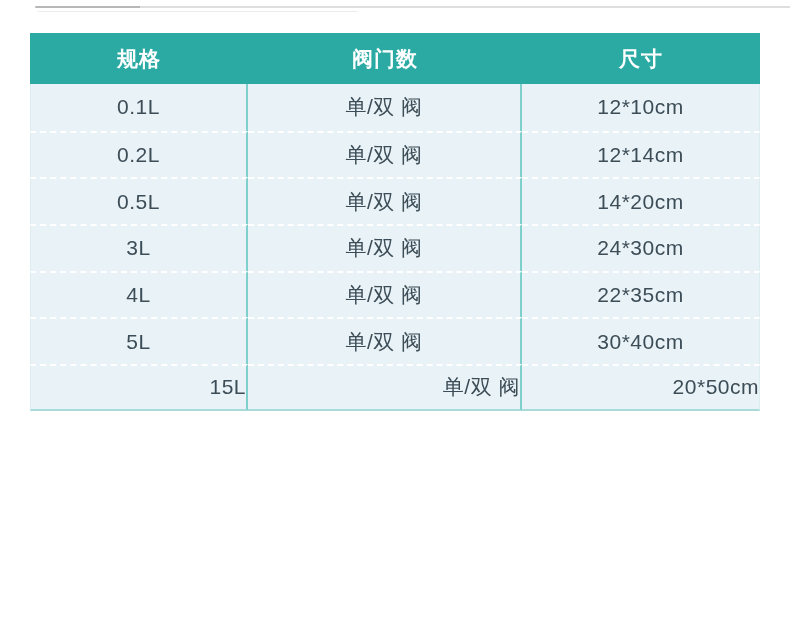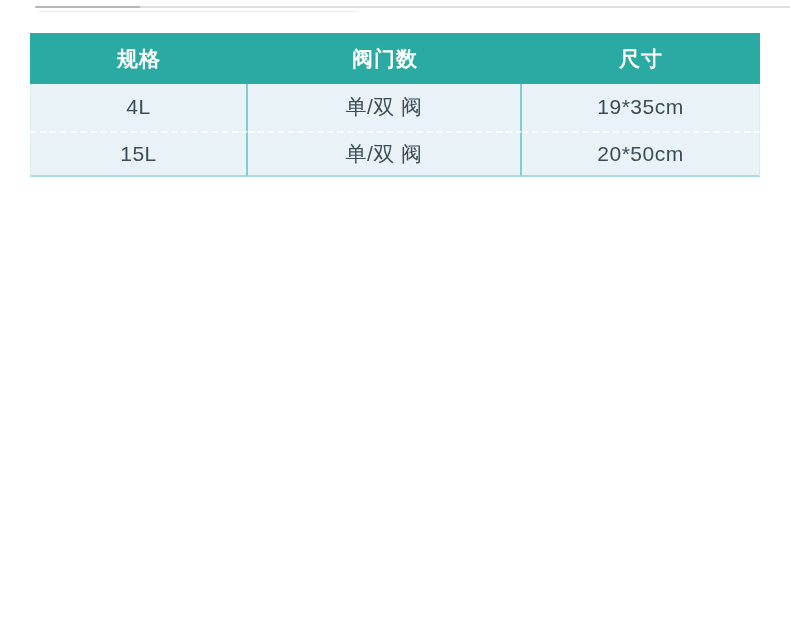--- a/index.html
+++ b/index.html
@@ -77,20 +77,21 @@
   
   table.spec-table td:nth-child(1),
   table.spec-table td:nth-child(2) {
     border-right: 2px solid var(--column-divider, #7fd0cd);
   }
   
   table.spec-table td:first-child { border-left: 1px solid #dcedf0; }
   table.spec-table td:last-child  { border-right: 1px solid #dcedf0; }
   table.spec-table tbody tr:last-child td {
     border-bottom: 2px solid var(--bottom-border, #a8dcdb);
+    text-align: right;
   }
 </style>
 </head>
 <body>
 
 <div class="canvas">
 
   <div class="top-line-dark"></div>
   <div class="top-line-light"></div>
   <div class="top-line-faint"></div>
@@ -103,23 +104,48 @@
     </colgroup>
     <thead>
       <tr>
         <th>规格</th>
         <th>阀门数</th>
         <th>尺寸</th>
       </tr>
     </thead>
     <tbody>
         <tr>
+          <td>0.1L</td>
+          <td>单/双 阀</td>
+          <td>12*10cm</td>
+        </tr>
+        <tr>
+          <td>0.2L</td>
+          <td>单/双 阀</td>
+          <td>12*14cm</td>
+        </tr>
+        <tr>
+          <td>0.5L</td>
+          <td>单/双 阀</td>
+          <td>14*20cm</td>
+        </tr>
+        <tr>
+          <td>3L</td>
+          <td>单/双 阀</td>
+          <td>24*30cm</td>
+        </tr>
+        <tr>
           <td>4L</td>
           <td>单/双 阀</td>
-          <td>19*35cm</td>
+          <td>22*35cm</td>
+        </tr>
+        <tr>
+          <td>5L</td>
+          <td>单/双 阀</td>
+          <td>30*40cm</td>
         </tr>
         <tr>
           <td>15L</td>
           <td>单/双 阀</td>
           <td>20*50cm</td>
         </tr>
       </tbody>
   </table>
 
 </div>

